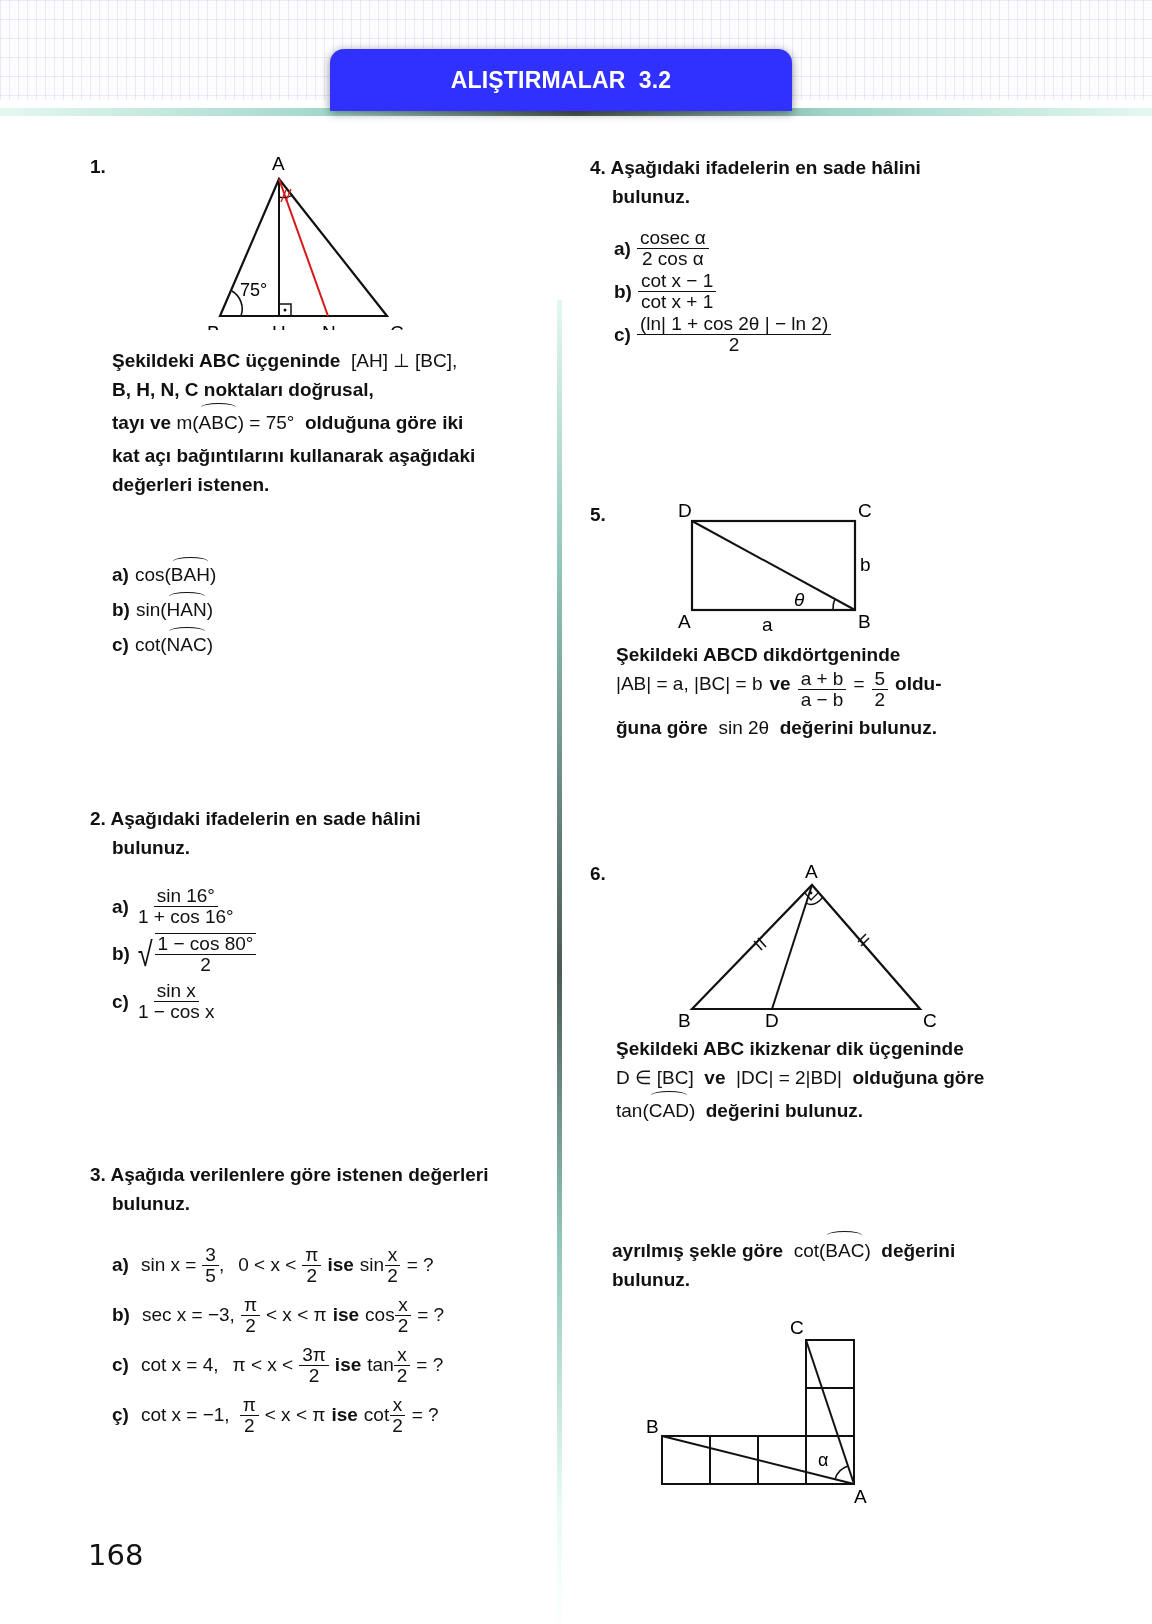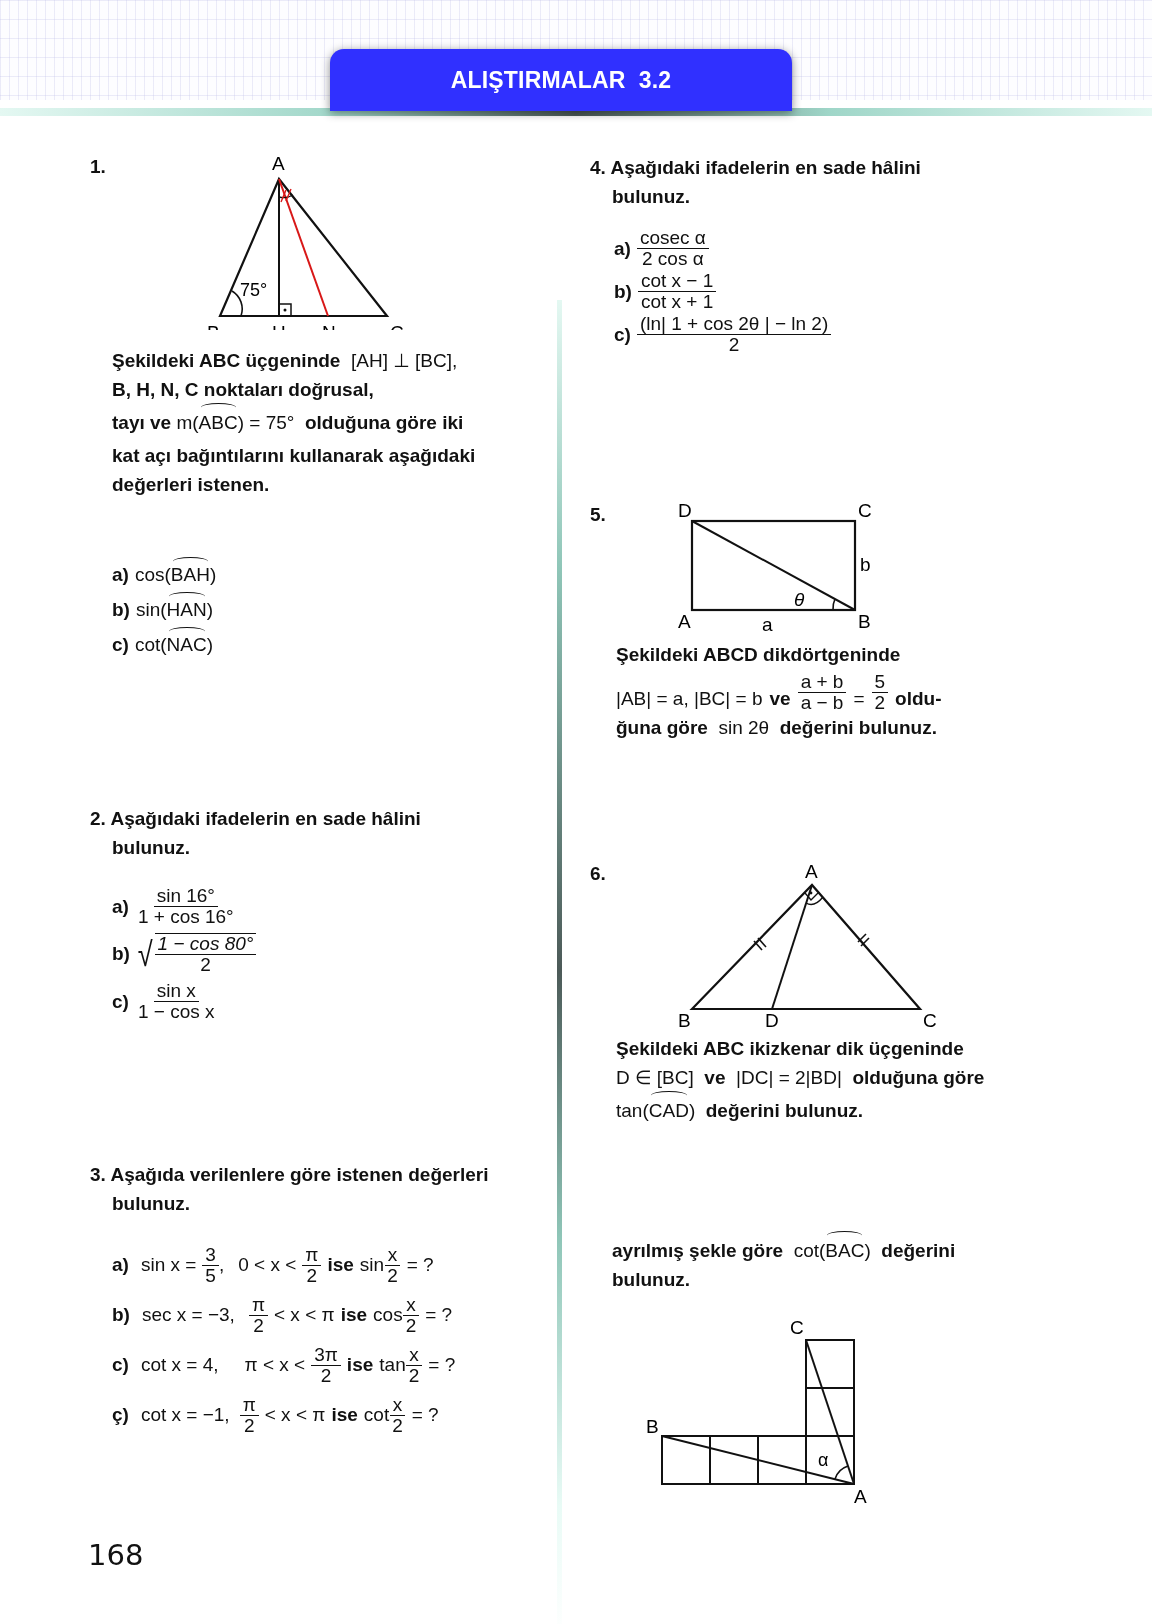--- a/index.html
+++ b/index.html
@@ -41,21 +41,21 @@
   .frac .den { padding:0 3px; }
   .arc { position:relative; display:inline-block; }
   .arc::before {
     content:""; position:absolute; left:2px; right:2px; top:-5px; height:8px;
     border-top:1.6px solid #111; border-radius:50% 50% 0 0;
   }
   .item { font-size:19px; line-height:26px; }
   .lbl { font-weight:bold; margin-right:6px; }
   .sqrt { display:inline-flex; align-items:center; vertical-align:middle; }
   .sqrt .rad { font-size:34px; font-weight:normal; line-height:34px; margin-right:0; transform:scaleX(0.8); }
-  .sqrt .frac .num { border-top:1.5px solid #111;font-style:italic; }
+  .sqrt .frac .num { border-top:1.5px solid #111; }
   svg text { font-family:"Liberation Sans", sans-serif; }
   .pagenum { font-size:29px; font-family:"DejaVu Sans", sans-serif; }
 </style>
 </head>
 <body>
 
 <div class="grid-bg"></div>
 <div class="header-rule"></div>
 <div class="title-box">
   <span style="white-space:pre">ALIŞTIRMALAR  3.2</span>
@@ -149,37 +149,37 @@
     <span class="b">ise</span>
     <span>sin</span>
       <span class="frac" style="margin-left:-6px">
         <span class="num">x</span>
         <span class="den">2</span>
       </span>
     <span>= ?</span>
   </div>
   <div class="item" style="display:flex;align-items:center;gap:6px;height:50px">
     <span class="lbl">b)</span>
-    <span style="margin-right:8px">sec x = −3,</span>
+    <span style="">sec x = −3,</span>
     <span class="frac">
         <span class="num">π</span>
         <span class="den">2</span>
       </span>
     <span>&lt; x &lt; π</span>
     <span class="b">ise</span>
     <span>cos</span>
       <span class="frac" style="margin-left:-6px">
         <span class="num">x</span>
         <span class="den">2</span>
       </span>
     <span>= ?</span>
   </div>
   <div class="item" style="display:flex;align-items:center;gap:6px;height:50px">
     <span class="lbl">c)</span>
-    <span style="margin-right:20px">cot x = 4,</span>
+    <span style="margin-right:8px">cot x = 4,</span>
     <span>π &lt; x &lt;</span>
     <span class="frac">
         <span class="num">3π</span>
         <span class="den">2</span>
       </span>
     <span class="b">ise</span>
     <span>tan</span>
       <span class="frac" style="margin-left:-6px">
         <span class="num">x</span>
         <span class="den">2</span>
@@ -241,21 +241,21 @@
   <text x="8" y="19" font-size="19">D</text>
   <text x="188" y="19" font-size="19">C</text>
   <text x="8" y="130" font-size="19">A</text>
   <text x="188" y="130" font-size="19">B</text>
   <text x="92" y="133" font-size="19">a</text>
   <text x="190" y="73" font-size="19">b</text>
   <text x="124" y="108" font-size="19" font-style="italic" font-family="Liberation Serif, serif">θ</text>
 </svg>
 <div class="abs txt" style="left:616px;top:640px;width:430px">
   <div class="b">Şekildeki ABCD dikdörtgeninde</div>
-  <div style="display:flex;align-items:flex-end;gap:7px;height:44px">
+  <div style="display:flex;align-items:flex-start;gap:7px;height:44px">
     <span class="m">|AB| = a, |BC| = b</span>
     <span class="b">ve</span>
     <span class="frac">
         <span class="num">a + b</span>
         <span class="den">a − b</span>
       </span>
     <span class="m">=</span>
     <span class="frac">
         <span class="num">5</span>
         <span class="den">2</span>

